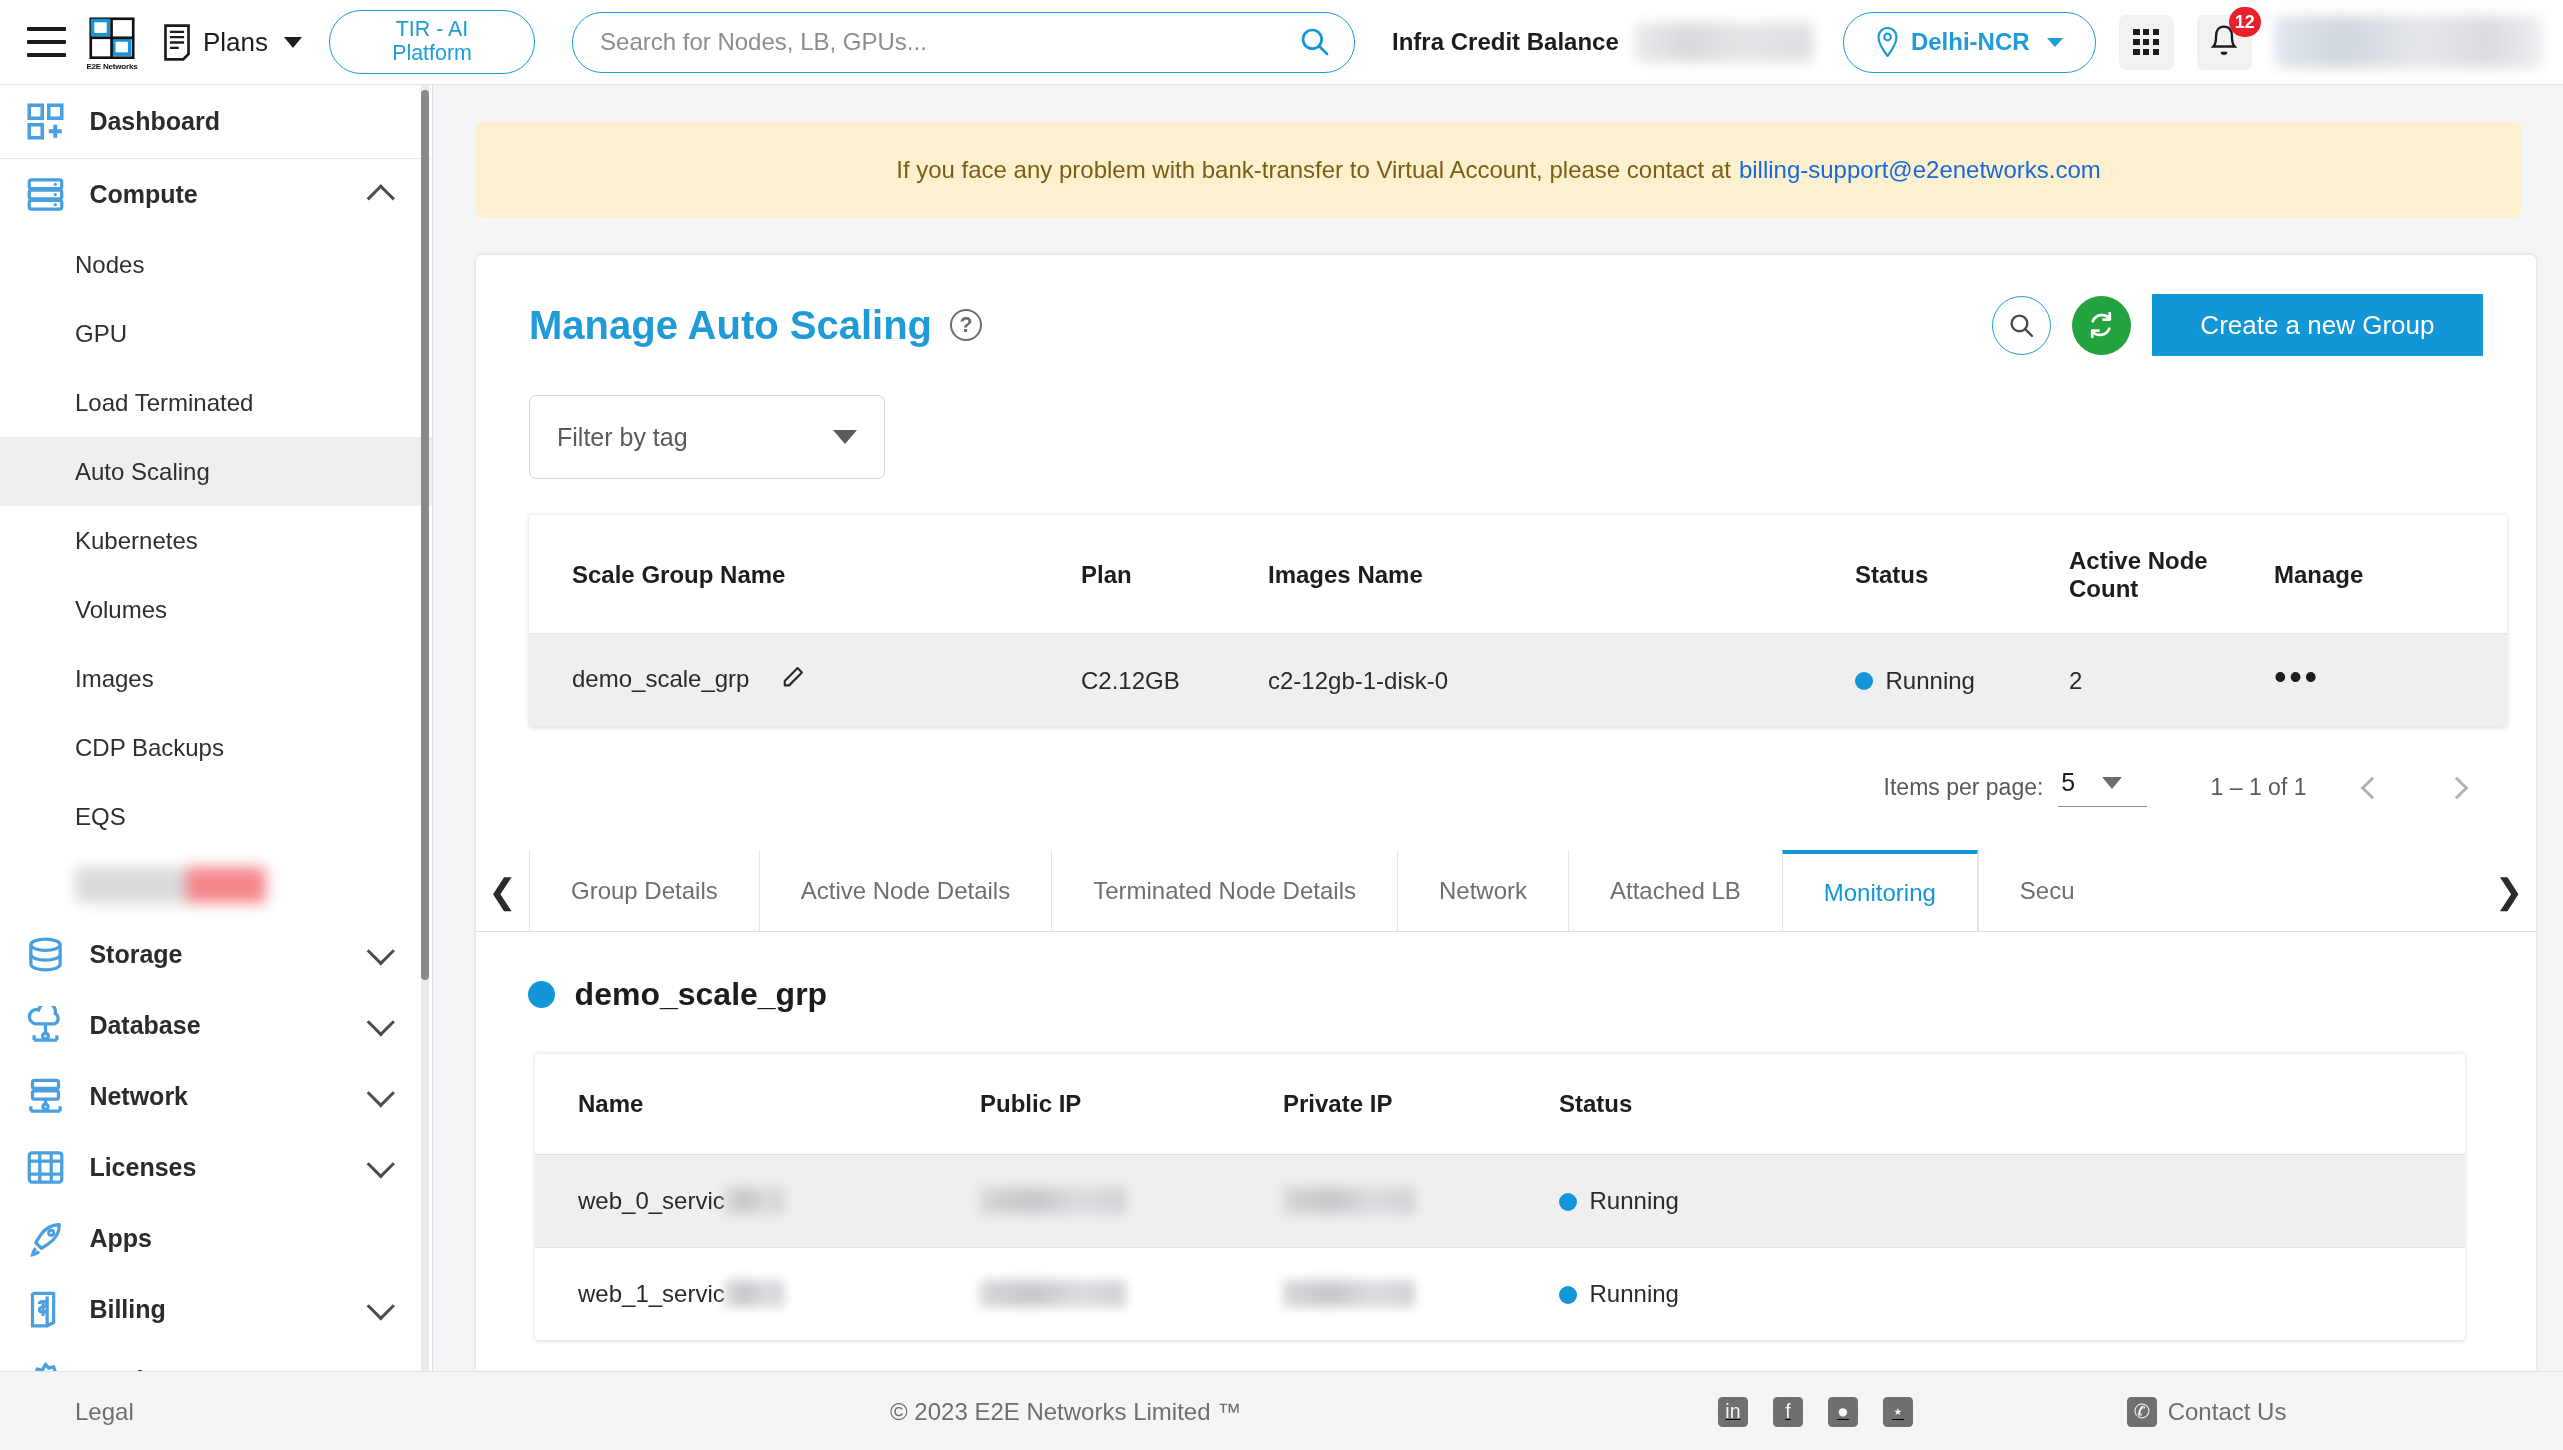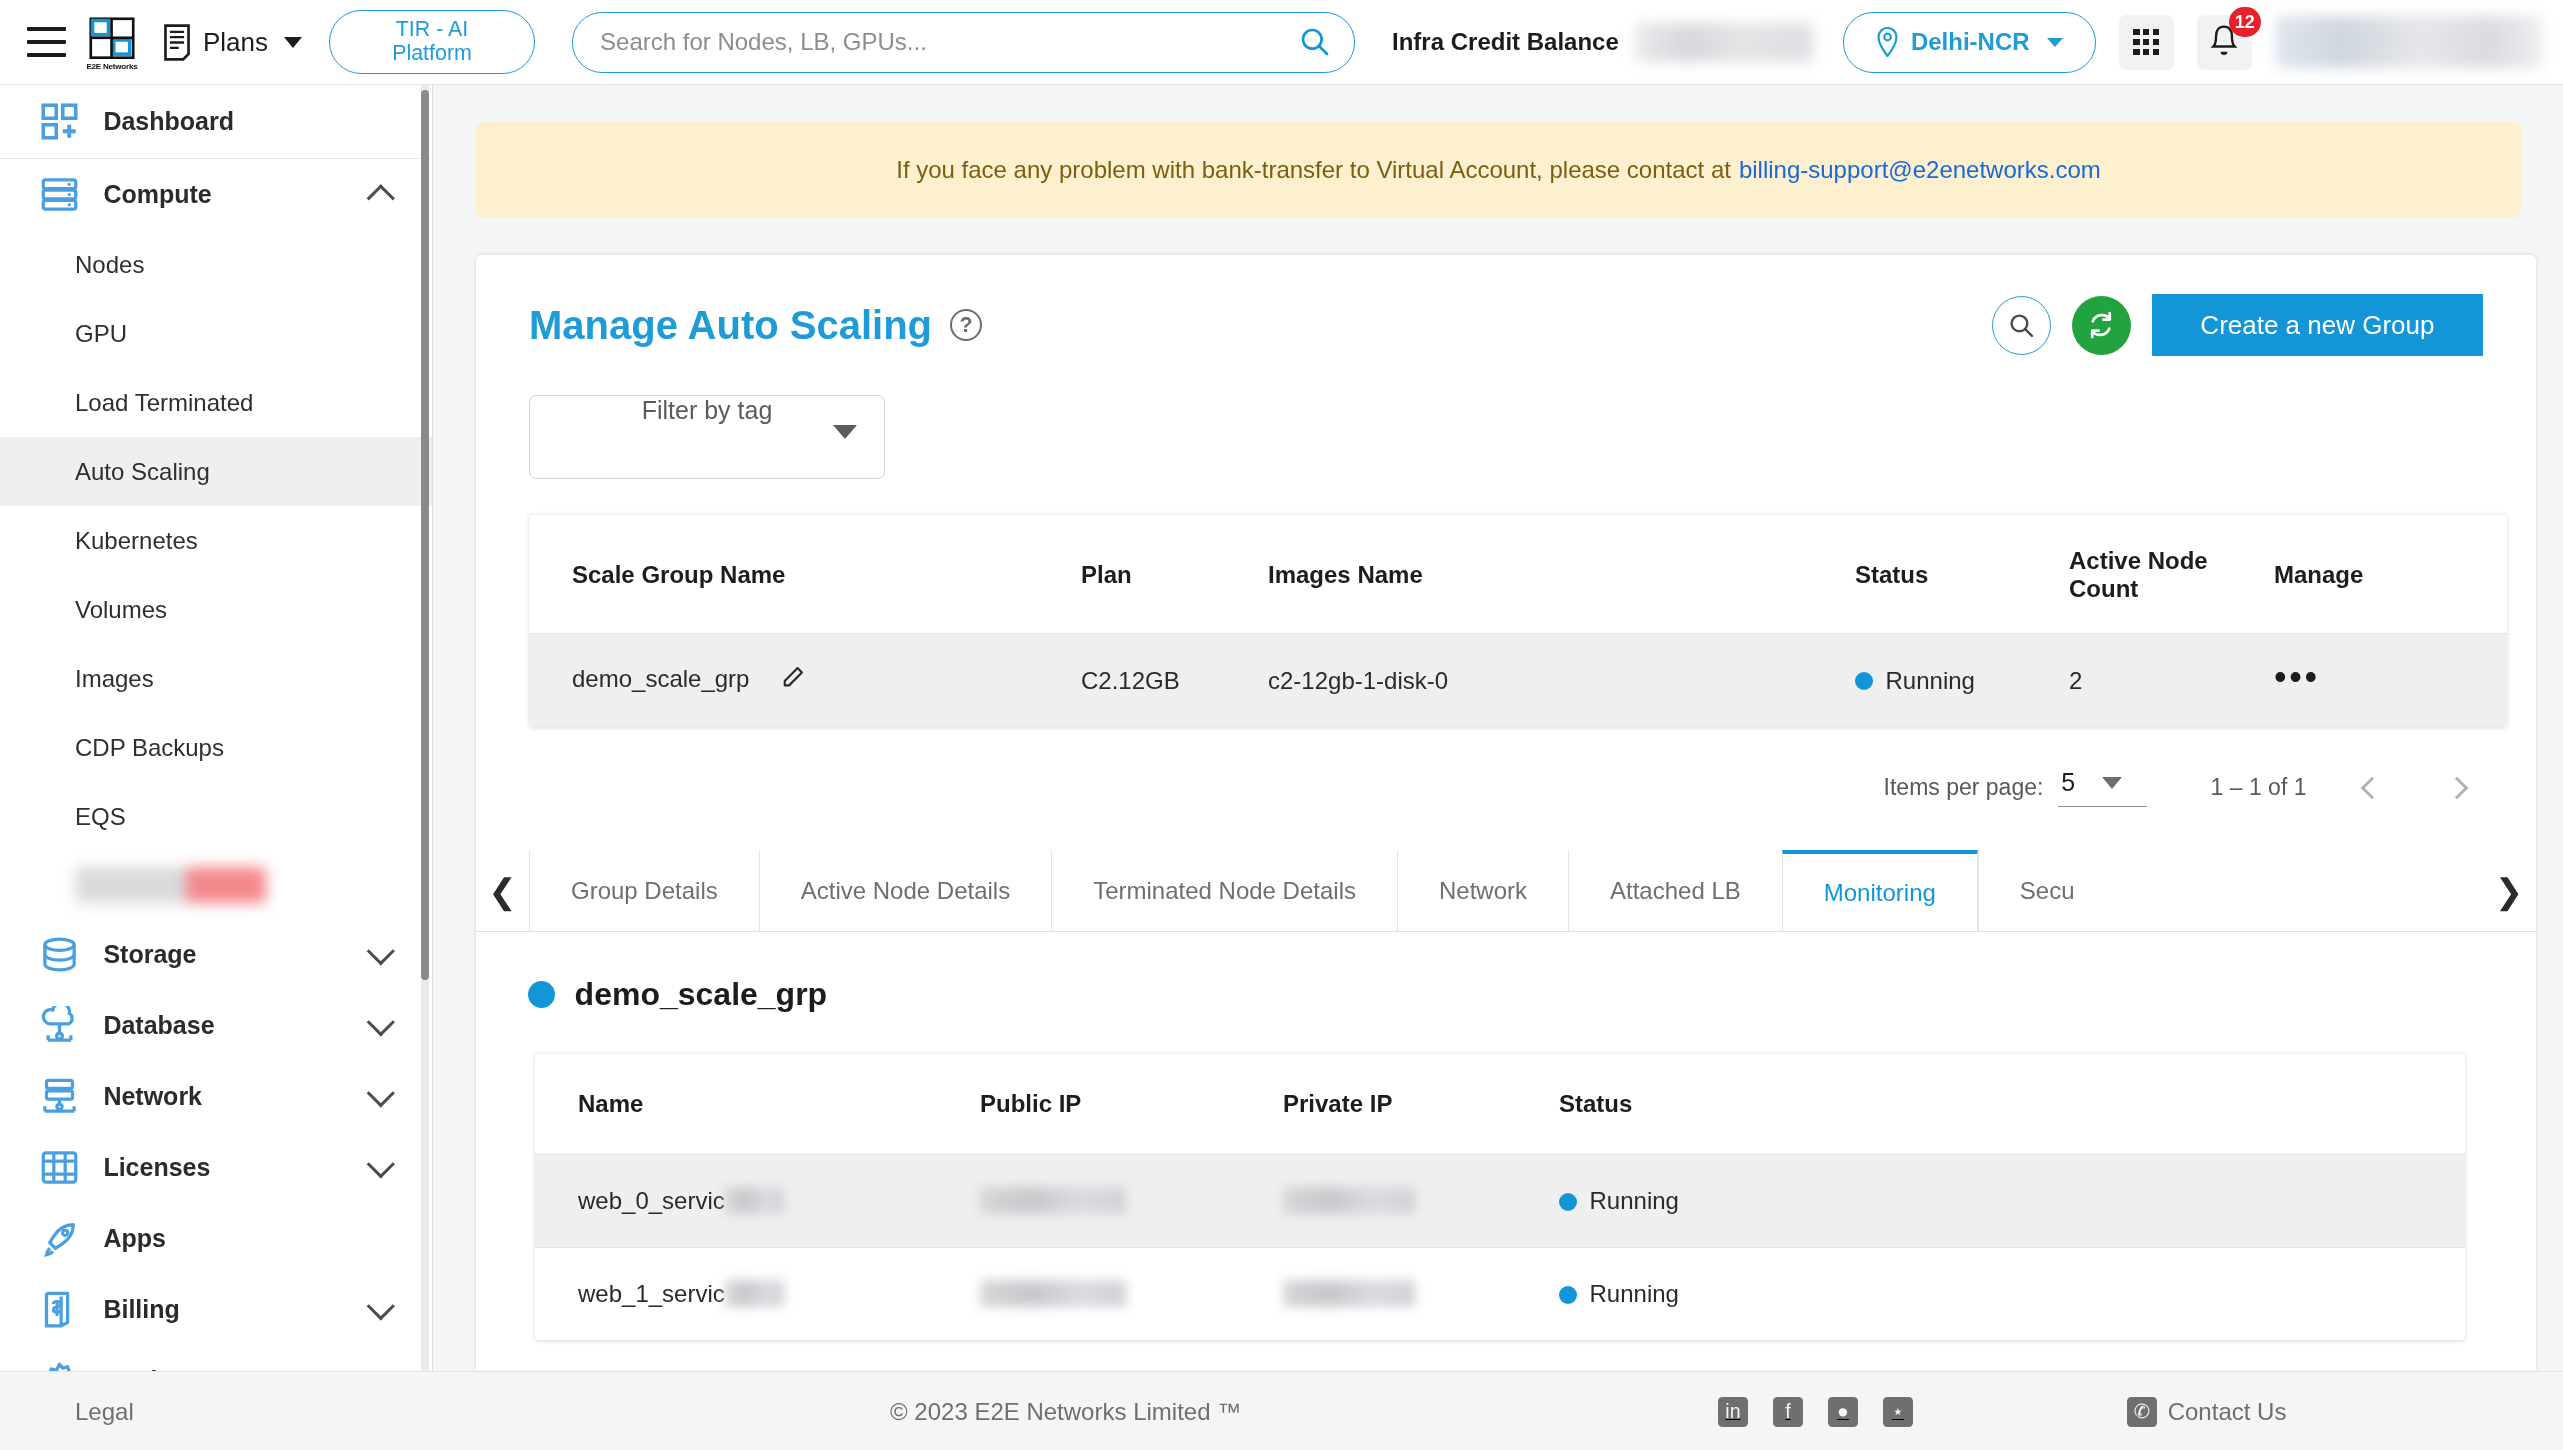--- a/index.html
+++ b/index.html
@@ -73,21 +73,21 @@
     background: linear-gradient(90deg,#dfe6ee,#cfd6de 25%,#e6e7ea 55%,#d9dbdf 80%,#eceef0);
     filter: blur(6.2px); }
 
   
   .sidebar {
     position: absolute; top: 85px; left: 0; width: 433px; height: 1365px;
     background: #fff; border-right: 0.9px solid #dcdee1; overflow: hidden; z-index: 10;
   }
   .nav-top { border-bottom: 0.9px solid #e6e8ea; }
   .nav-row {
-    display: flex; align-items: center; height: 73px; padding-left: 36px; cursor: pointer; position: relative;
+    display: flex; align-items: center; height: 73px; padding-left: 22px; cursor: pointer; position: relative;
   }
   .nav-row.group { height: 71px; }
   .nav-ico { width: 46px; height: 46px; margin-right: 21.4px; flex: 0 0 46px;
     display: flex; align-items: center; justify-content: center; }
   .nav-title { font-size: 25px; font-weight: 700; color: #2b2b2b; }
   .nav-chev { position: absolute; right: 41px; width: 19.6px; height: 19.6px;
     border-right: 3.6px solid #4c4c4c; border-bottom: 3.6px solid #4c4c4c; }
   .nav-chev.dn { transform: rotate(45deg) translate(-2.7px,-2.7px); }
   .nav-chev.up { transform: rotate(-135deg) translate(-2.7px,-2.7px); }
   .subitem { height: 69px; display: flex; align-items: center; padding-left: 75px;
@@ -125,21 +125,21 @@
   .circ-btn { width: 59px; height: 59px; border-radius: 50%; display: flex;
     align-items: center; justify-content: center; cursor: pointer; }
   .circ-btn.search { border: 1.8px solid #1f9bd8; background: #fff; }
   .circ-btn.refresh { background: #23a33f; }
   .primary-btn { height: 62px; background: #1296d8; color: #fff; border: 0; border-radius: 1px;
     font-size: 26px; padding: 0 48px; cursor: pointer; font-family: "Liberation Sans", sans-serif; }
 
   .filter-select {
     margin: 39px 0 0 53px; width: 356px; height: 84px; border: 0.9px solid #cfd2d6;
     border-radius: 7.1px; display: flex; align-items: center; padding: 0 27px;
-    font-size: 25px; color: #5b5b5b; cursor: pointer; background: #fff; flex-direction: column;
+    font-size: 25px; color: #5b5b5b; cursor: pointer; background: #fff;
   }
   .filter-select .tri { margin-left: auto; width: 0; height: 0;
     border-left: 12.5px solid transparent; border-right: 12.5px solid transparent; border-top: 14.2px solid #5b5b5b; }
 
   .grid-wrap { margin: 36px 28.5px 0 53px; box-shadow: 0 0.9px 4.4px rgba(0,0,0,.15);
     border-radius: 2.7px; background: #fff; overflow: hidden; }
   table.grid { width: 100%; border-collapse: collapse; }
   table.grid th { text-align: left; font-size: 24px; font-weight: 700; color: #1d1d1d;
     padding: 32px 0 30px 0; vertical-align: middle; }
   table.grid td { font-size: 24px; color: #2a2a2a; padding: 30px 0; }

